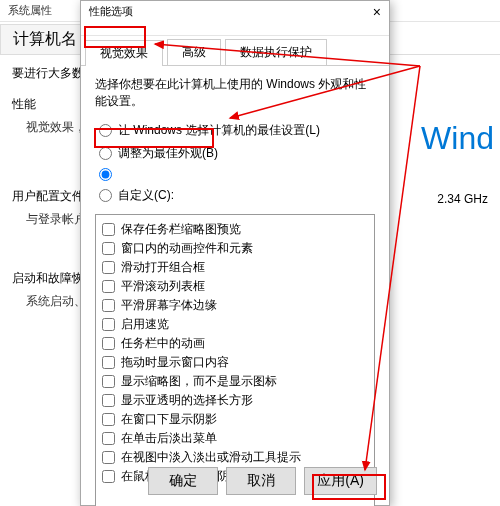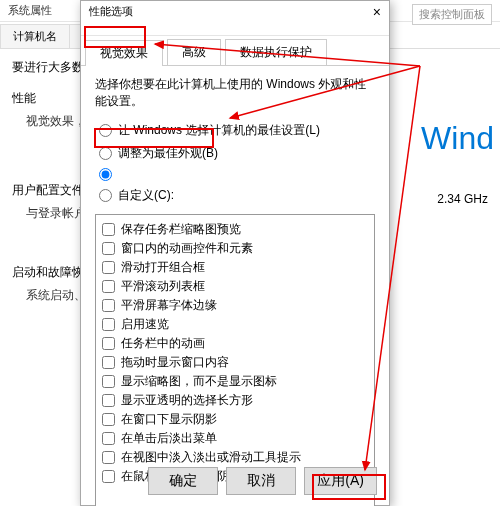--- a/index.html
+++ b/index.html
@@ -1,20 +1,20 @@
 <!DOCTYPE html>
 <html><head>
 <meta charset="utf-8">
 <style>
 * { margin: 0; padding: 0; box-sizing: border-box; }
 body { font-family: "Microsoft YaHei", sans-serif; font-size: 12px; background: #f7f7f7; width: 500px; height: 506px; overflow: hidden; position: relative; }
 .bg-window { position: absolute; left: 0; top: 0; width: 500px; height: 506px; background: #fff; }
 .bg-header { background: #fff; border-bottom: 1px solid #e5e5e5; height: 22px; padding: 3px 8px; font-size: 11px; color: #333; }
 .bg-tabs { display: flex; border-bottom: 1px solid #ddd; margin-top: 2px; }
-.bg-tab { padding: 4px 12px; font-size: 11px; border: 1px solid #ddd; border-bottom: none; background: #f5f5f5; margin-right: -1px; }
+.bg-tab { padding: 4px 12px; font-size: 16px; border: 1px solid #ddd; border-bottom: none; background: #f5f5f5; margin-right: -1px; }
 .bg-content { padding: 10px 12px; }
 .bg-section { margin-bottom: 12px; }
 .bg-section-title { font-size: 12px; margin-bottom: 6px; }
 .bg-section-sub { font-size: 12px; margin-left: 14px; color: #333; }
 .search-box { position: absolute; right: 8px; top: 4px; border: 1px solid #ccc; padding: 2px 6px; font-size: 11px; color: #888; background: #fff; }
 .windows-logo { position: absolute; right: 6px; top: 120px; font-size: 32px; color: #0078d6; font-weight: 300; text-align: center; }
 .cpu-info { position: absolute; right: 12px; top: 192px; font-size: 12px; }
 .dialog { position: absolute; left: 80px; top: 0; width: 310px; height: 506px; background: #fff; border: 1px solid #a8a8a8; box-shadow: 2px 2px 10px rgba(0,0,0,0.3); }
 .dialog-title { height: 35px; padding: 3px 8px; font-size: 11px; border-bottom: 1px solid #e5e5e5; display: flex; justify-content: space-between; }
 .dialog-close { font-size: 14px; cursor: pointer; }
@@ -34,21 +34,20 @@
 .red-box { position: absolute; border: 2px solid #e60000; pointer-events: none; }
 .arrow-svg { position: absolute; left: 0; top: 0; width: 500px; height: 506px; pointer-events: none; }
 </style>
 </head>
 <body>
 
 <div class="bg-window">
   <div class="bg-header">
     <span>系统属性</span>
   </div>
-  <div class="search-box">搜索控制面板</div>
   <div class="bg-tabs">
     <div class="bg-tab">计算机名</div>
     <div class="bg-tab">硬件</div>
   </div>
   <div class="bg-content">
     <div class="bg-section-title">要进行大多数更改</div>
     <div style="height:8px"></div>
     <div class="bg-section">
       <div class="bg-section-title">性能</div>
       <div class="bg-section-sub">视觉效果，处理器</div>

